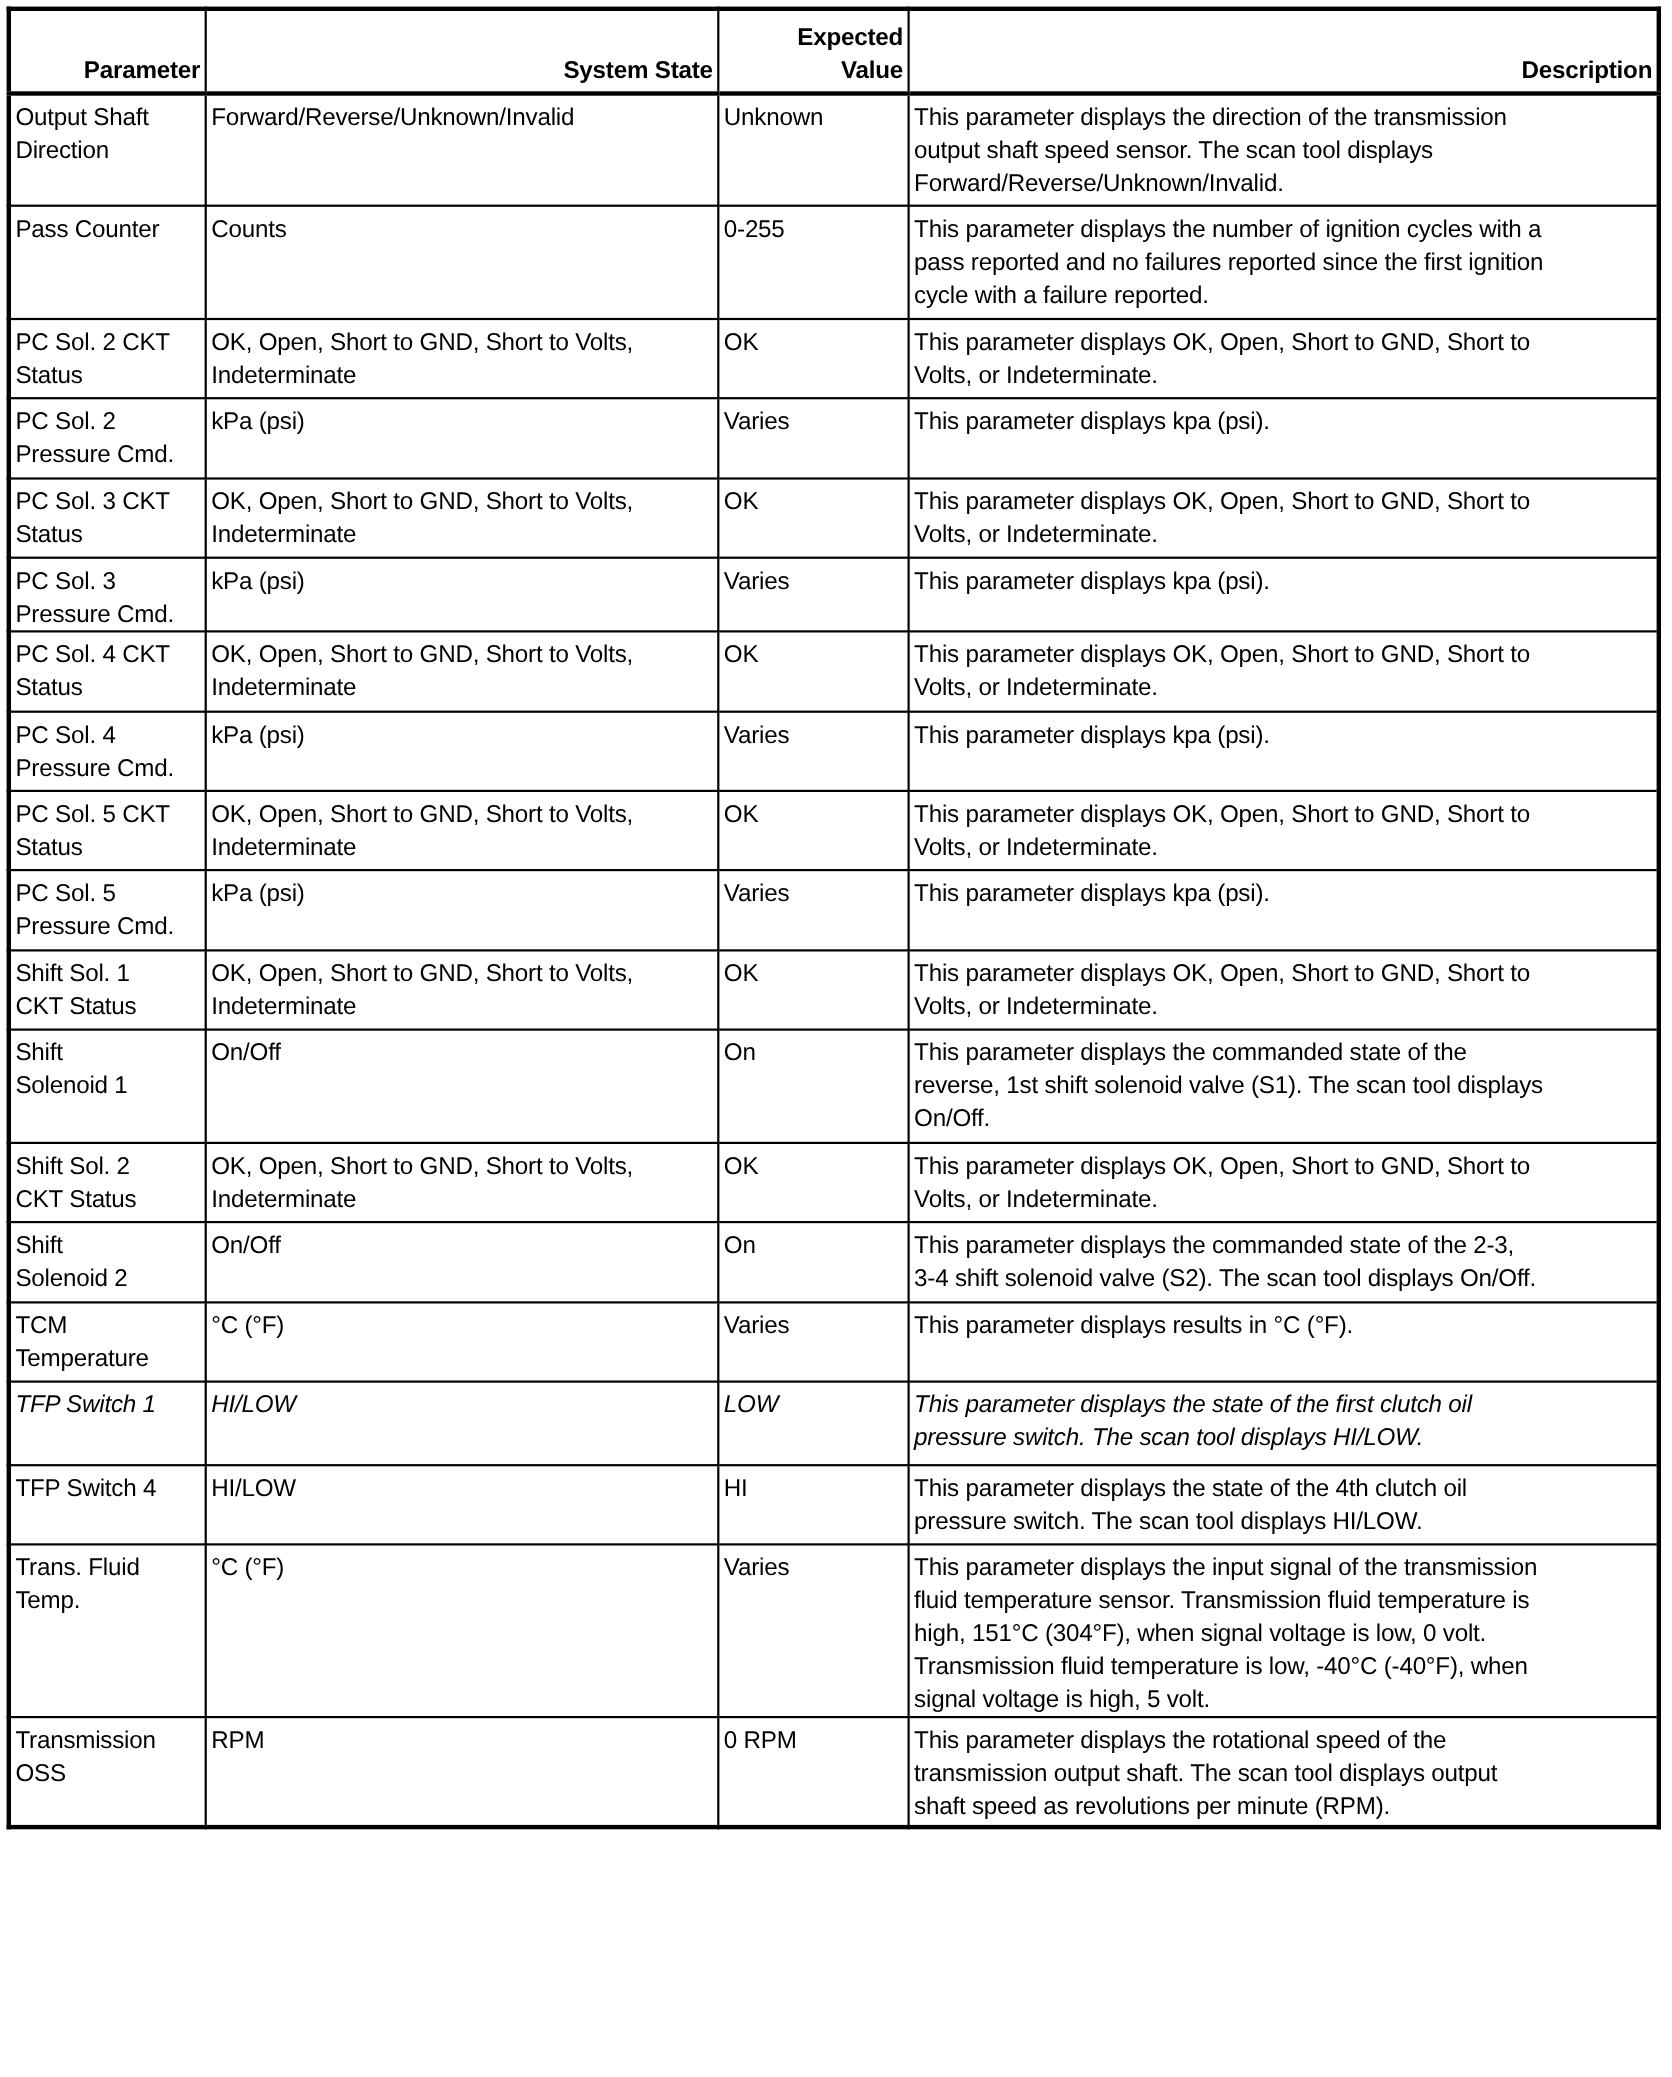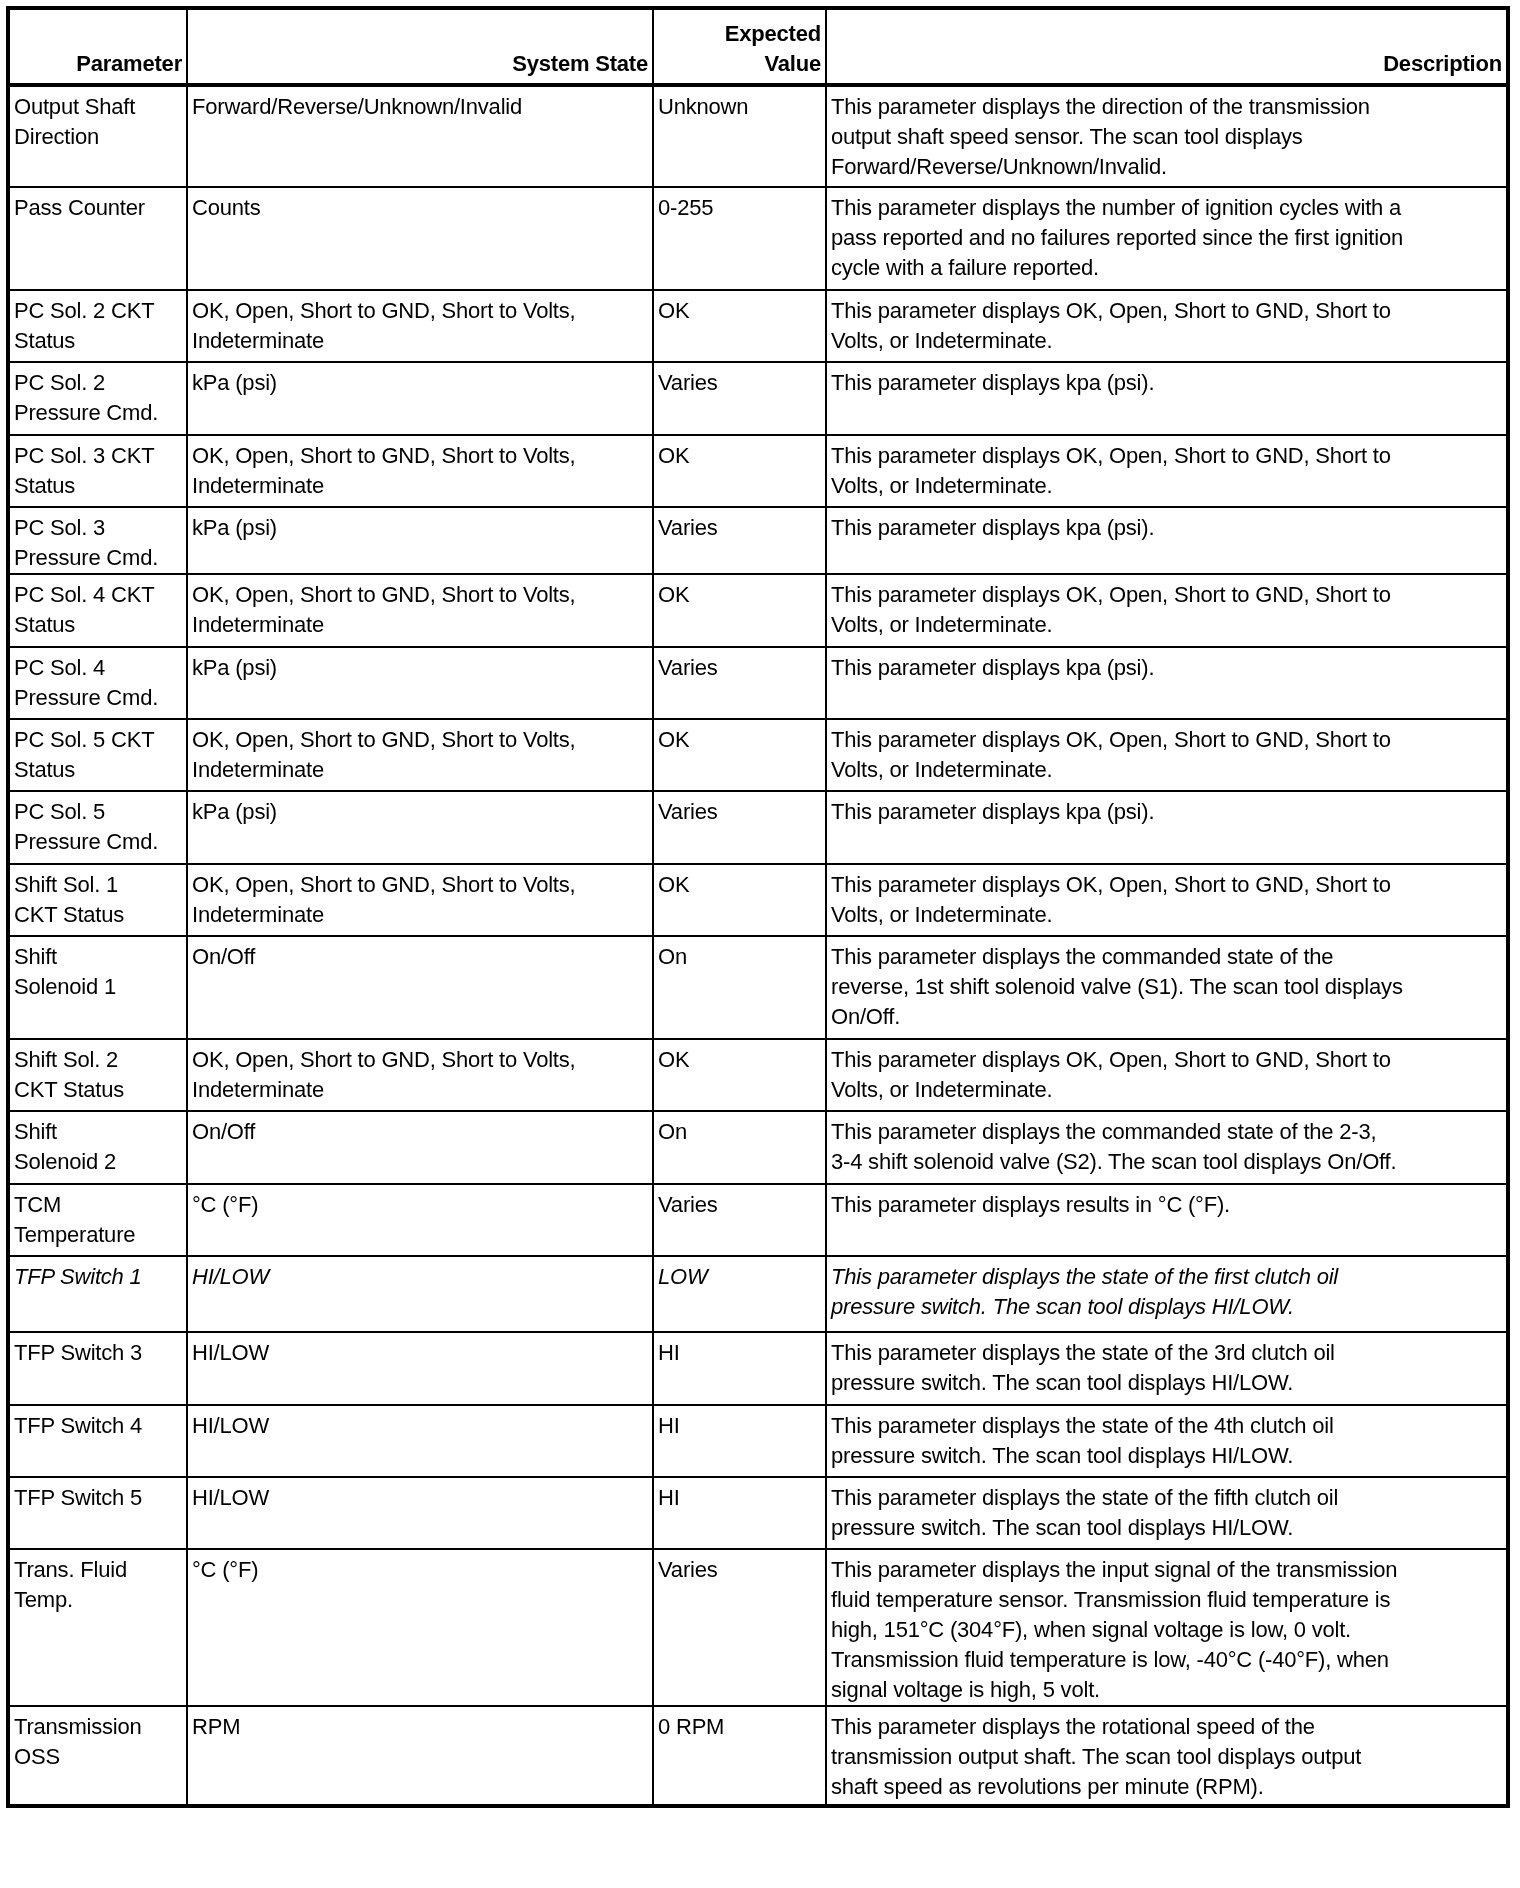--- a/index.html
+++ b/index.html
@@ -306,62 +306,32 @@
           <span class="line">HI/LOW</span>
         </td>
     <td>
           <span class="line">LOW</span>
         </td>
     <td>
           <span class="line">This parameter displays the state of the first clutch oil</span>
           <span class="line">pressure switch. The scan tool displays HI/LOW.</span>
         </td>
   </tr>
-      <tr style="height: 73px;">
-    <td>
-          <span class="line">TFP Switch 3</span>
+      <tr style="height: 72px;">
+    <td>
+          <span class="line">TFP Switch 4</span>
         </td>
     <td>
           <span class="line">HI/LOW</span>
         </td>
     <td>
           <span class="line">HI</span>
         </td>
     <td>
-          <span class="line">This parameter displays the state of the 3rd clutch oil</span>
-          <span class="line">pressure switch. The scan tool displays HI/LOW.</span>
-        </td>
-  </tr>
-      <tr style="height: 72px;">
-    <td>
-          <span class="line">TFP Switch 4</span>
-        </td>
-    <td>
-          <span class="line">HI/LOW</span>
-        </td>
-    <td>
-          <span class="line">HI</span>
-        </td>
-    <td>
           <span class="line">This parameter displays the state of the 4th clutch oil</span>
-          <span class="line">pressure switch. The scan tool displays HI/LOW.</span>
-        </td>
-  </tr>
-      <tr style="height: 72px;">
-    <td>
-          <span class="line">TFP Switch 5</span>
-        </td>
-    <td>
-          <span class="line">HI/LOW</span>
-        </td>
-    <td>
-          <span class="line">HI</span>
-        </td>
-    <td>
-          <span class="line">This parameter displays the state of the fifth clutch oil</span>
           <span class="line">pressure switch. The scan tool displays HI/LOW.</span>
         </td>
   </tr>
       <tr style="height: 118px;">
     <td>
           <span class="line">Trans. Fluid</span>
           <span class="line">Temp.</span>
         </td>
     <td>
           <span class="line">°C (°F)</span>

